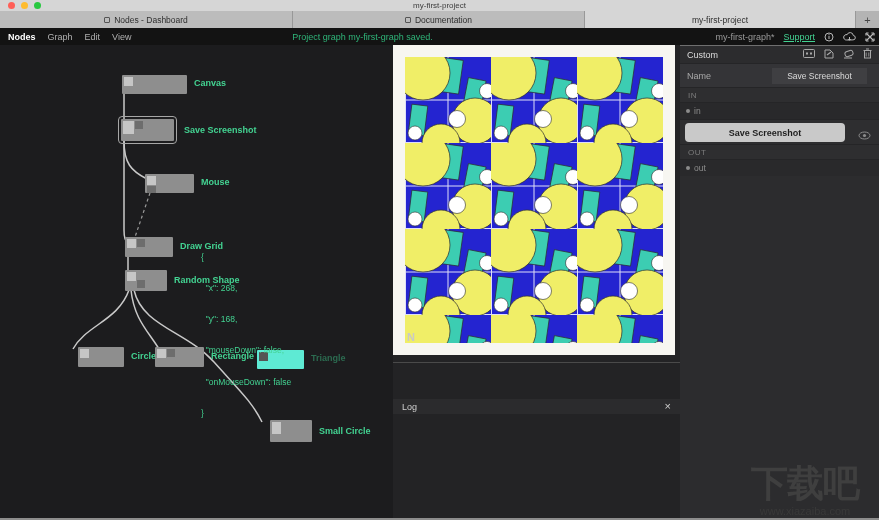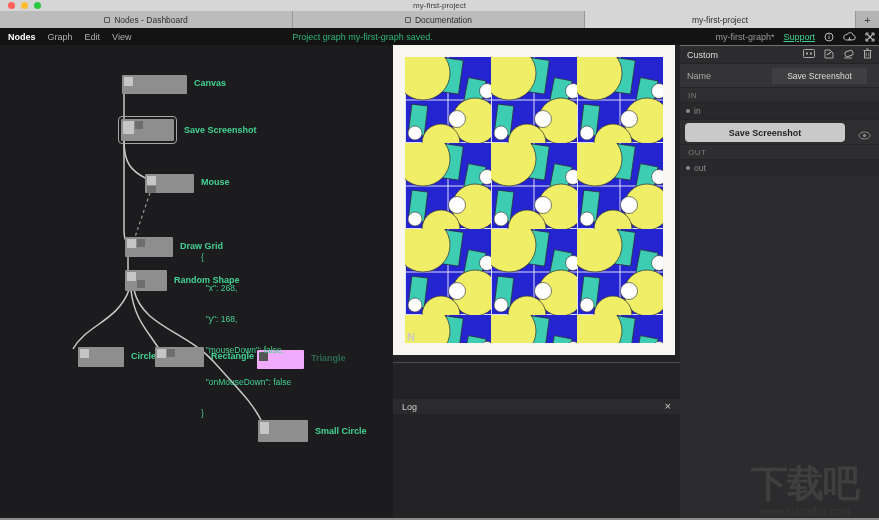--- a/index.html
+++ b/index.html
@@ -34,21 +34,21 @@
   .statusmsg{position:absolute;left:250px;width:225px;text-align:center;color:var(--status);font-size:9px;}
   .menubar-right{position:absolute;right:4px;display:flex;align-items:center;gap:9px;}
   .graphname{color:#9a9a9a;font-size:9px;}
   .supportlink{color:var(--accent);font-size:9px;text-decoration:underline;}
   .mb-icon{display:flex;align-items:center;color:#b9b9b9;}
   
   .node-editor{position:absolute;left:0;top:45px;width:393px;bottom:0;background:#1c1c1e;}
   .wires{position:absolute;left:0;top:0;width:100%;height:100%;}
   .node{position:absolute;background:var(--node-gray);border-radius:1px;}
   .node.selected{outline:1.5px solid #a6a6a6;outline-offset:2.5px;}
-  .node.dim{background:#f0abfc;}
+  .node.dim{background:#5eead4;}
   .nport{position:absolute;left:2px;top:2px;width:9px;height:9px;background:#c6c6c6;}
   .nport2{position:absolute;width:8px;height:8px;background:#6d6d6d;}
   .nport2.tl{left:12px;top:2px;} .nport2.bl{left:12px;top:11px;}
   .nlabel{position:absolute;left:100%;margin-left:7px;top:3px;font-size:9px;font-weight:bold;
           color:var(--accent);white-space:nowrap;}
   .node.dim .nlabel{color:#2c6b50;}
   .mouse-json{position:absolute;left:201px;top:186px;font-size:8.5px;line-height:10.4px;
               color:var(--accent);white-space:pre;}
   
   .canvas-panel{position:absolute;left:393px;top:45px;width:287px;height:317px;background:#232325;}
@@ -192,21 +192,21 @@
     <span class="nport"></span>
     <span class="nport2 tl"></span>
     <span class="nlabel" style="top:4px;">Rectangle</span>
   </div>
 
   <div class="node dim" style="left:257px;top:305px;width:47px;height:19px;">
     <span class="nport" style="background:#555;"></span>
     <span class="nlabel">Triangle</span>
   </div>
 
-  <div class="node" style="left:258px;top:375px;width:50px;height:22px;">
+  <div class="node" style="left:270px;top:375px;width:42px;height:22px;">
     <span class="nport" style="height:12px;"></span>
     <span class="nlabel" style="top:6px;">Small Circle</span>
   </div>
 
   <div class="mouse-json">
     <div>{</div>
     <div>  "x": 268,</div>
     <div>  "y": 168,</div>
     <div>  "mouseDown": false,</div>
     <div>  "onMouseDown": false</div>

